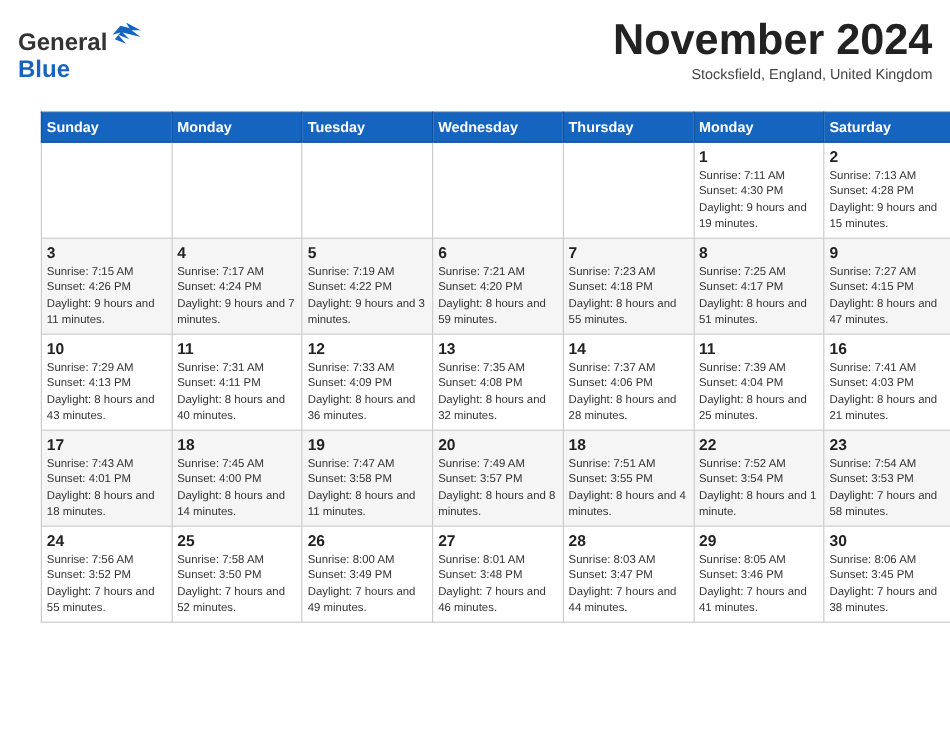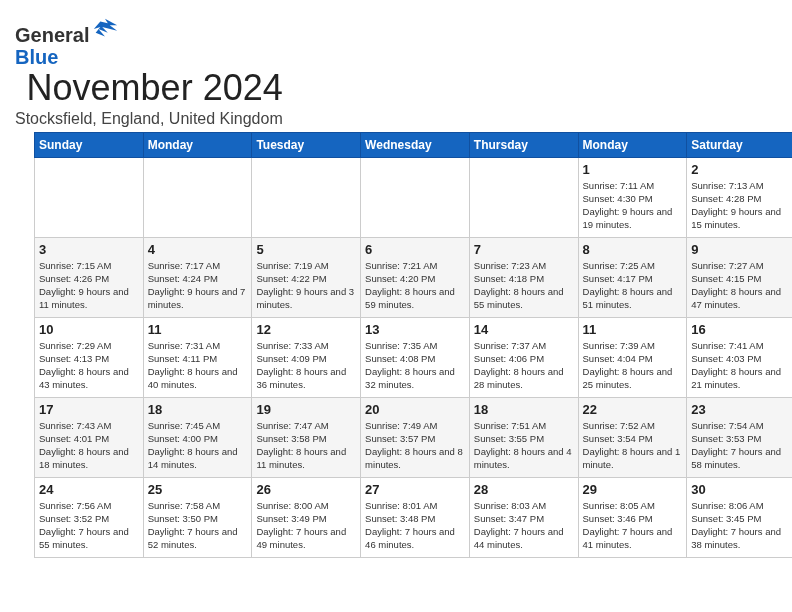--- a/index.html
+++ b/index.html
@@ -5,24 +5,23 @@
     * { box-sizing: border-box; margin: 0; padding: 0; }
     body {
       font-family: Arial, sans-serif;
       background: #fff;
       width: 792px;
       min-height: 612px;
       padding: 10px 15px;
     }
     .header-area {
       display: flex;
-      align-items: flex-start;
+      align-items: flex-end;
       justify-content: space-between;
-      margin-bottom: 4px;
-      flex-direction: column;
+      margin-bottom: 24px;
     }
     .logo {
       display: flex;
       align-items: center;
       margin-top: 4px;
     }
     .logo-text {
       font-size: 20px;
       font-weight: bold;
       line-height: 1.1;
@@ -32,26 +31,26 @@
     .logo-bird {
       width: 28px;
       height: 28px;
       margin-left: 2px;
     }
     .title-area {
       text-align: right;
     }
     .month-title {
       font-size: 36px;
-      font-weight: normal;
+      font-weight: bold;
       color: #222;
       line-height: 1.1;
     }
     .location {
-      font-size: 16px;
+      font-size: 12px;
       color: #444;
       margin-top: 2px;
     }
     table {
       width: 100%;
       border-collapse: collapse;
       table-layout: fixed;
       margin-left: 19px;
     }
     thead th {

